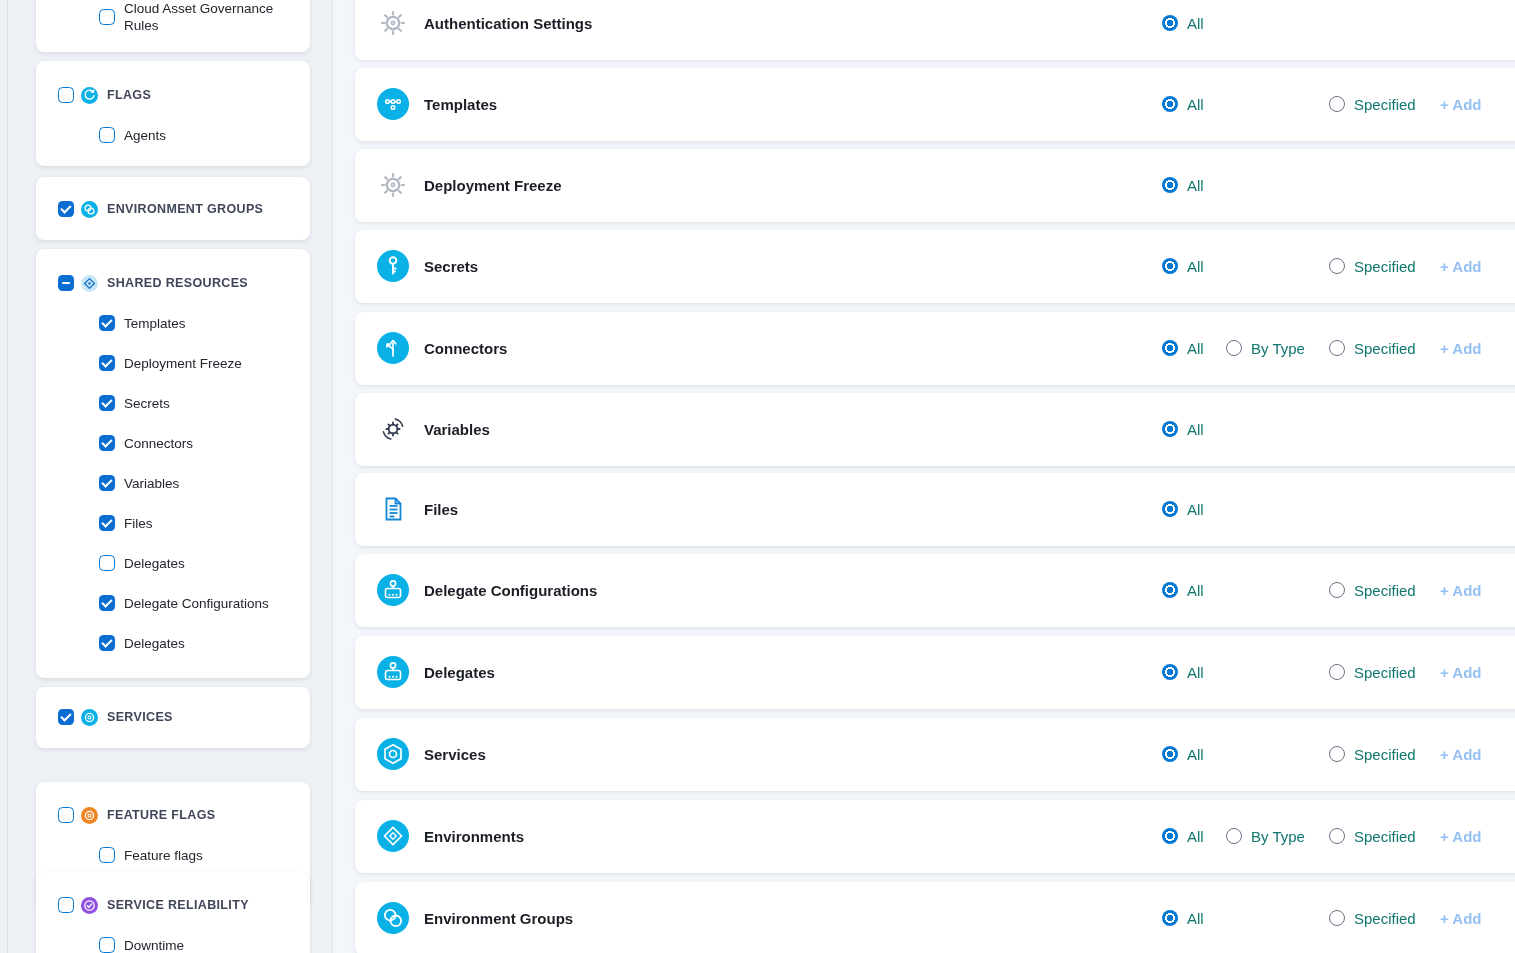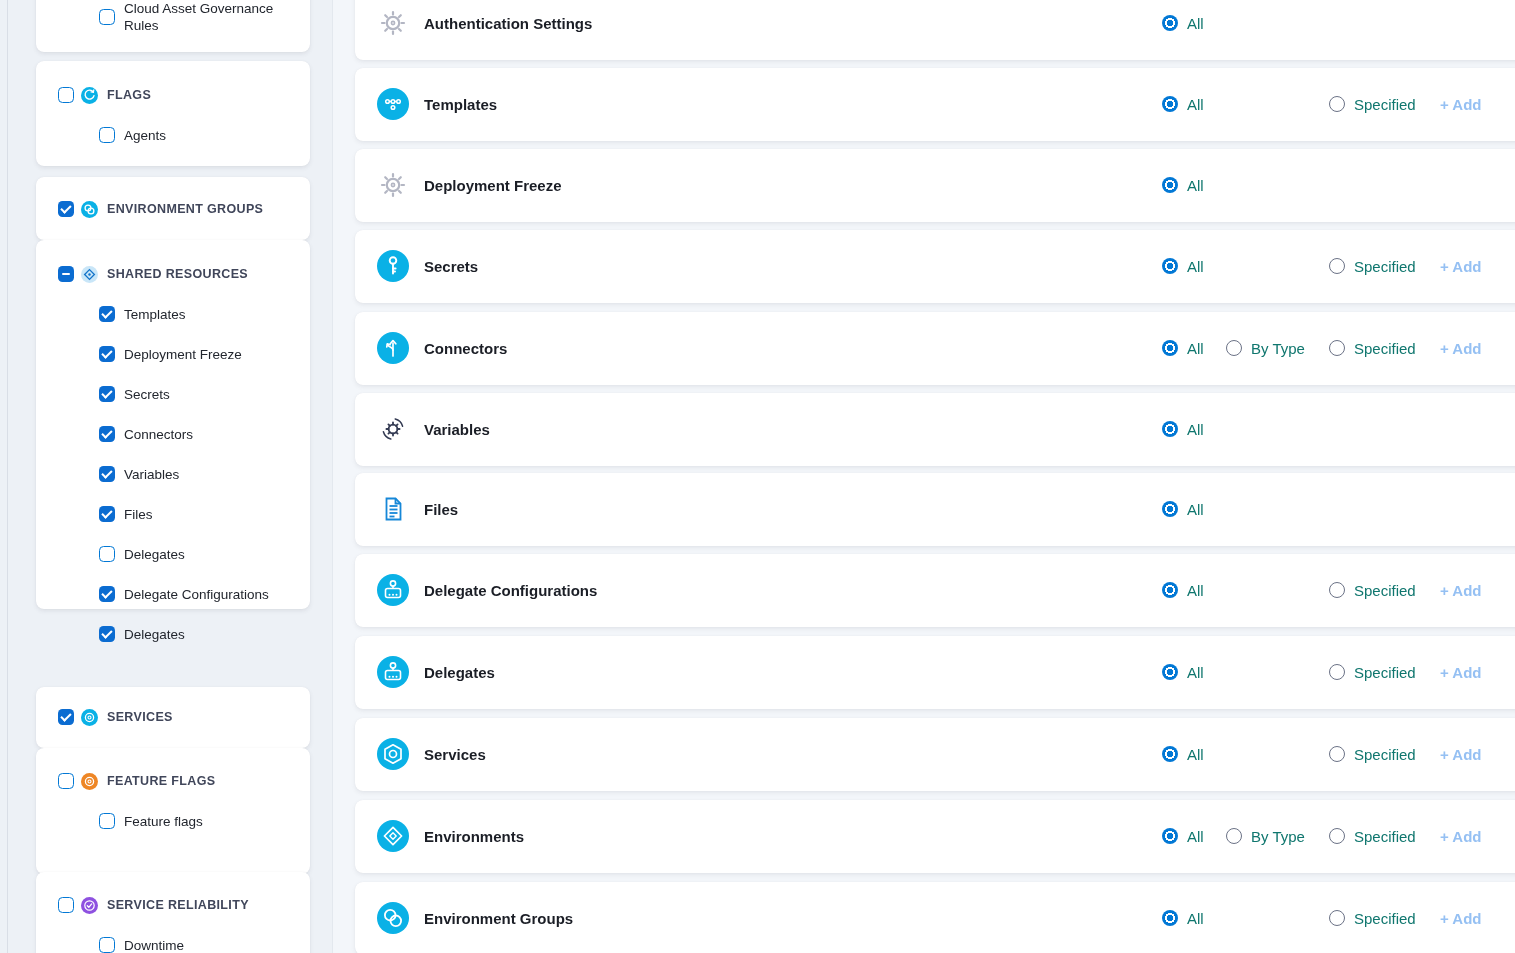--- a/index.html
+++ b/index.html
@@ -98,21 +98,21 @@
     <span class="cat-icon" style="background:#0ab1e6">
       <svg width="17" height="17" viewBox="0 0 17 17" fill="none" stroke="#fff" stroke-width="1.3">
         <circle cx="7" cy="7" r="2.9"></circle>
           <circle cx="10" cy="10" r="2.9"></circle>
       </svg>
     </span>
     <span class="cat-label">ENVIRONMENT GROUPS</span>
   </div>
 </div>
 
-<div class="side-card" style="top:240px;height:369px">
+<div class="side-card" style="top:249px;height:429px">
   <div class="side-row side-head" style="top:22px">
     <span class="cb indeterminate"></span>
     <span class="cat-icon" style="background:#c9e6f8">
       <svg width="17" height="17" viewBox="0 0 17 17" fill="none">
         <path d="M8.5 3.6 L13.4 8.5 L8.5 13.4 L3.6 8.5 Z" stroke="#1373ca" stroke-width="1.3"></path>
         <circle cx="8.5" cy="8.5" r="1.2" fill="#1373ca"></circle>
       </svg>
     </span>
     <span class="cat-label">SHARED RESOURCES</span>
   </div>
@@ -160,21 +160,21 @@
     <span class="cat-icon" style="background:#0ab1e6">
       <svg width="17" height="17" viewBox="0 0 17 17" fill="none" stroke="#fff">
         <circle cx="8.5" cy="8.5" r="4.1" stroke-width="1.3"></circle>
           <circle cx="8.5" cy="8.5" r="1.5" stroke-width="1.1"></circle>
       </svg>
     </span>
     <span class="cat-label">SERVICES</span>
   </div>
 </div>
 
-<div class="side-card" style="top:748px;height:126px">
+<div class="side-card" style="top:782px;height:126px">
   <div class="side-row side-head" style="top:21px">
     <span class="cb unchecked"></span>
     <span class="cat-icon" style="background:#ee8625">
       <svg width="17" height="17" viewBox="0 0 17 17" fill="none" stroke="#fff">
         <circle cx="8.5" cy="8.5" r="4.1" stroke-width="1.3"></circle>
           <circle cx="8.5" cy="8.5" r="1.5" stroke-width="1.1"></circle>
       </svg>
     </span>
     <span class="cat-label">FEATURE FLAGS</span>
   </div>

